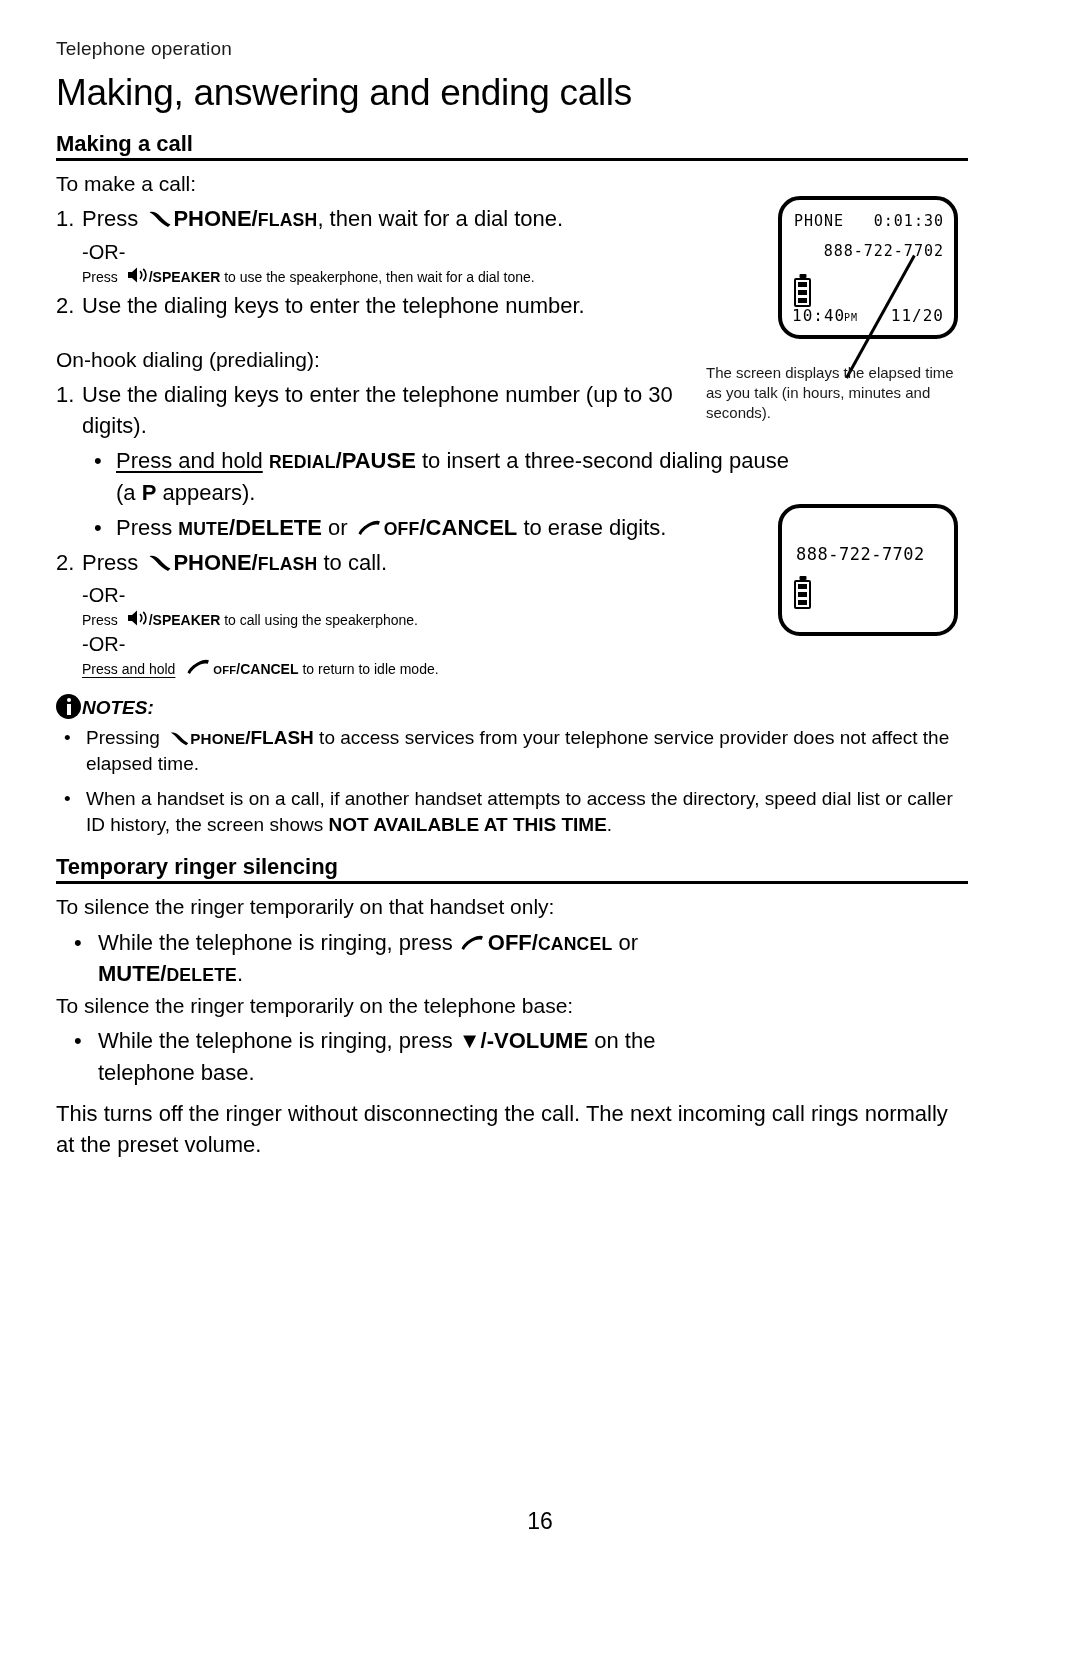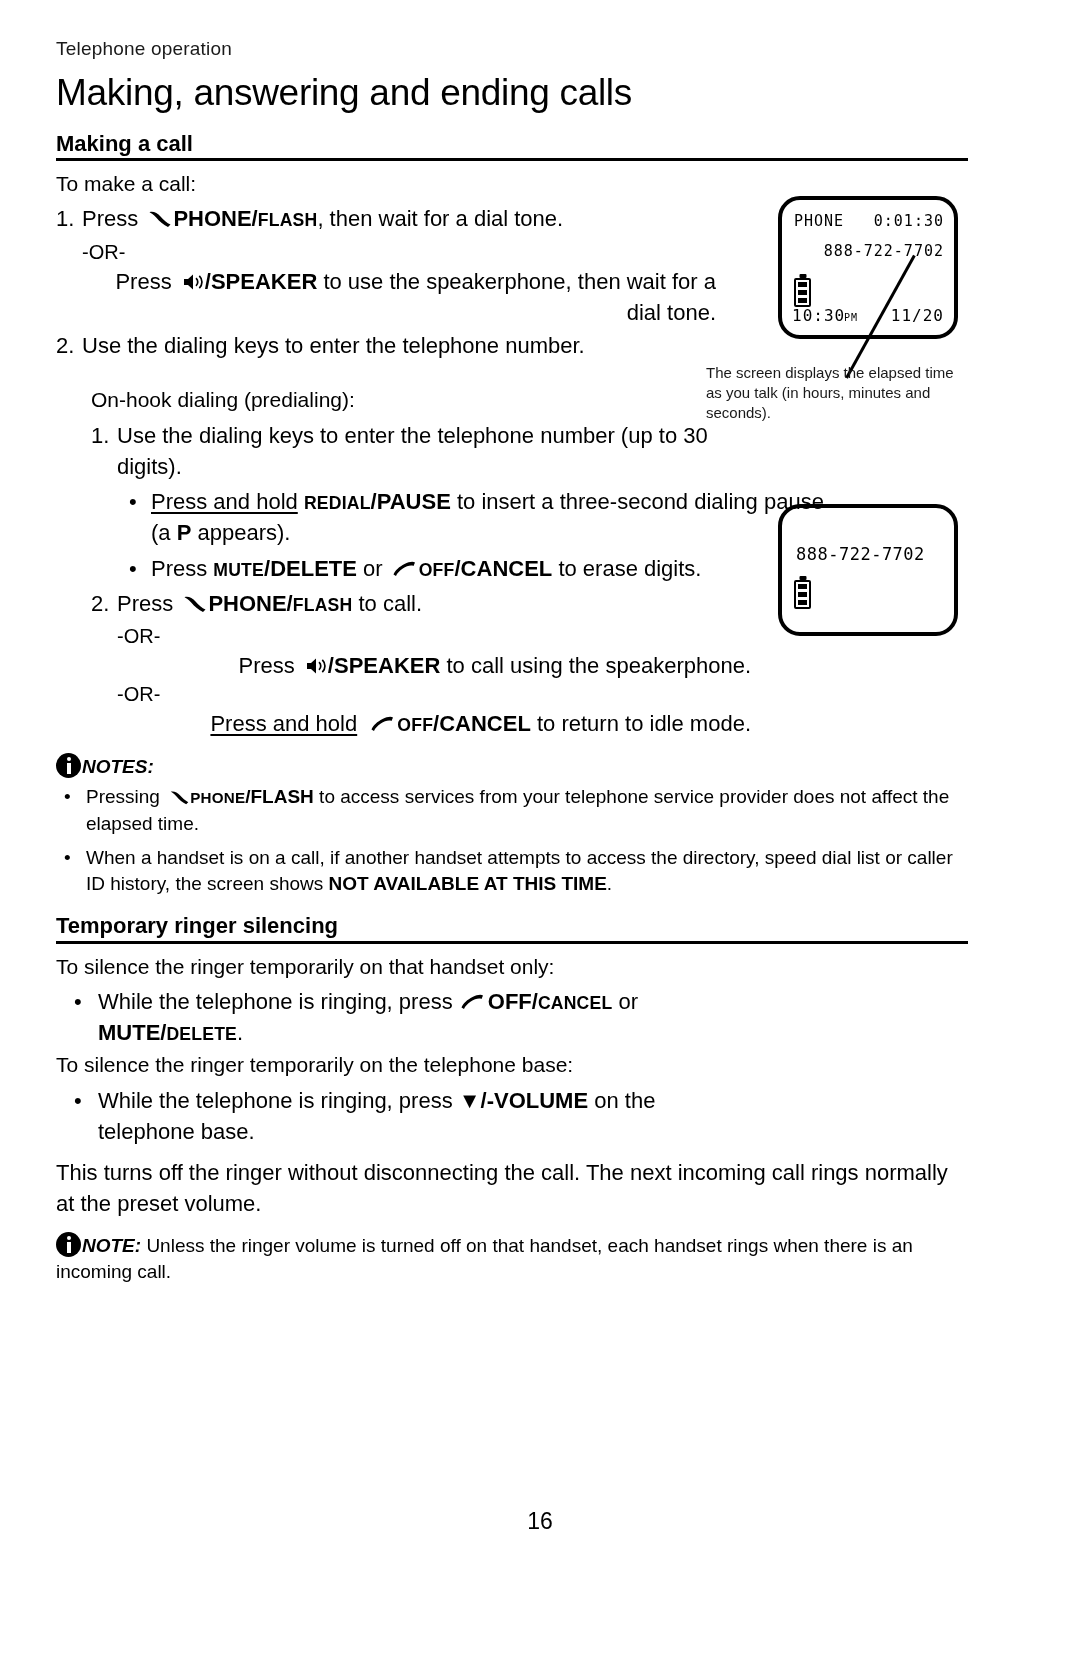--- a/index.html
+++ b/index.html
@@ -97,23 +97,22 @@
   .bulleted .txt { flex: 1; }
 
   .or-line {
     font-weight: normal;
     font-size: 20px;
     line-height: 1.35;
     padding-left: 26px;
   }
   .indent-line {
     padding-left: 26px;
-    font-size: 22px;
+    font-size: 14px;
     line-height: 1.42;
-    text-align: right;
   }
   .underline { text-decoration: underline; text-underline-offset: 3px; }
   b, .b { font-weight: bold; }
   .sc {
     font-weight: bold;
     font-size: 0.80em;
     letter-spacing: 0.2px;
   }
 
   
@@ -240,21 +239,21 @@
 </head>
 <body>
 
 <div class="page">
 
   <div class="lcd" style="left:778px; top:196px; width:180px; height:143px;">
     <span class="lcd-dot" style="left:12px; top:12px; font-size:15px;">PHONE</span>
     <span class="lcd-dot" style="right:10px; top:12px; font-size:15px;">0:01:30</span>
     <span class="lcd-dot" style="right:10px; top:42px; font-size:15px;">888-722-7702</span>
     <span class="batt" style="left:12px; top:78px;"></span>
-    <span class="lcd-dot" style="left:10px; bottom:10px; font-size:16px;">10:30</span>
+    <span class="lcd-dot" style="left:10px; bottom:10px; font-size:16px;">10:40</span>
     <span class="lcd-dot" style="left:62px; bottom:12px; font-size:10px;">PM</span>
     <span class="lcd-dot" style="right:10px; bottom:10px; font-size:16px;">11/20</span>
   </div>
 
   <div class="leader" style="left:818px; top:234px; width:3px; height:140px;
               transform: rotate(29deg); transform-origin: bottom center; left:845px; top:238px;"></div>
 
   <div class="caption" style="left:706px; top:363px;">The screen displays the elapsed time as you talk (in hours, minutes and seconds).</div>
 
   <div class="lcd" style="left:778px; top:504px; width:180px; height:132px;">
@@ -294,21 +293,21 @@
           <path d="M16.3 2.8 A8.6 8.6 0 0 1 16.3 15.2" fill="none" stroke="#000" stroke-width="1.7"></path>
         </svg><b>/SPEAKER</b><span> to use the speakerphone, then wait for a dial tone.</span>
       </div>
 
       <div class="numbered" style="margin-top:2px;">
         <span class="num">2.</span>
         <span class="txt">Use the dialing keys to enter the telephone number.</span>
       </div>
     </div>
 
-    <div class="body-col" style="margin-top:26px;margin-left:35px;">
+    <div class="body-col" style="margin-top:26px;">
       <div class="sub-head">On-hook dialing (predialing):</div>
 
       <div class="numbered">
         <span class="num">1.</span>
         <span class="txt" style="width:672px; display:inline-block;">Use the dialing keys to enter the telephone number (up to 30 digits).</span>
       </div>
 
       <div class="bulleted" style="width:720px;">
         <span class="dot">•</span>
         <span class="txt">
@@ -399,23 +398,18 @@
       <div class="numbered" style="padding-left:18px;">
         <span class="dot" style="width:24px; flex:0 0 24px;">•</span>
         <span class="txt">
           <span>While the telephone is ringing, press </span><b>▼/-VOLUME</b><span> on the telephone base.</span>
         </span>
       </div>
     </div>
 
     <p class="para body-col-wide" style="margin-top:10px;">This turns off the ringer without disconnecting the call. The next incoming call rings normally at the preset volume.</p>
 
-    <div class="note-block body-col-wide" style="margin-top:12px;">
-      <p class="note-para">
-        <span class="info-icon"></span><span class="note-head">NOTE:</span><span> Unless the ringer volume is turned off on that handset, each handset rings when there is an incoming call.</span>
-      </p>
-    </div>
 
   </div>
 
   <div class="folio">16</div>
 
 </div>
 
 </body></html>

